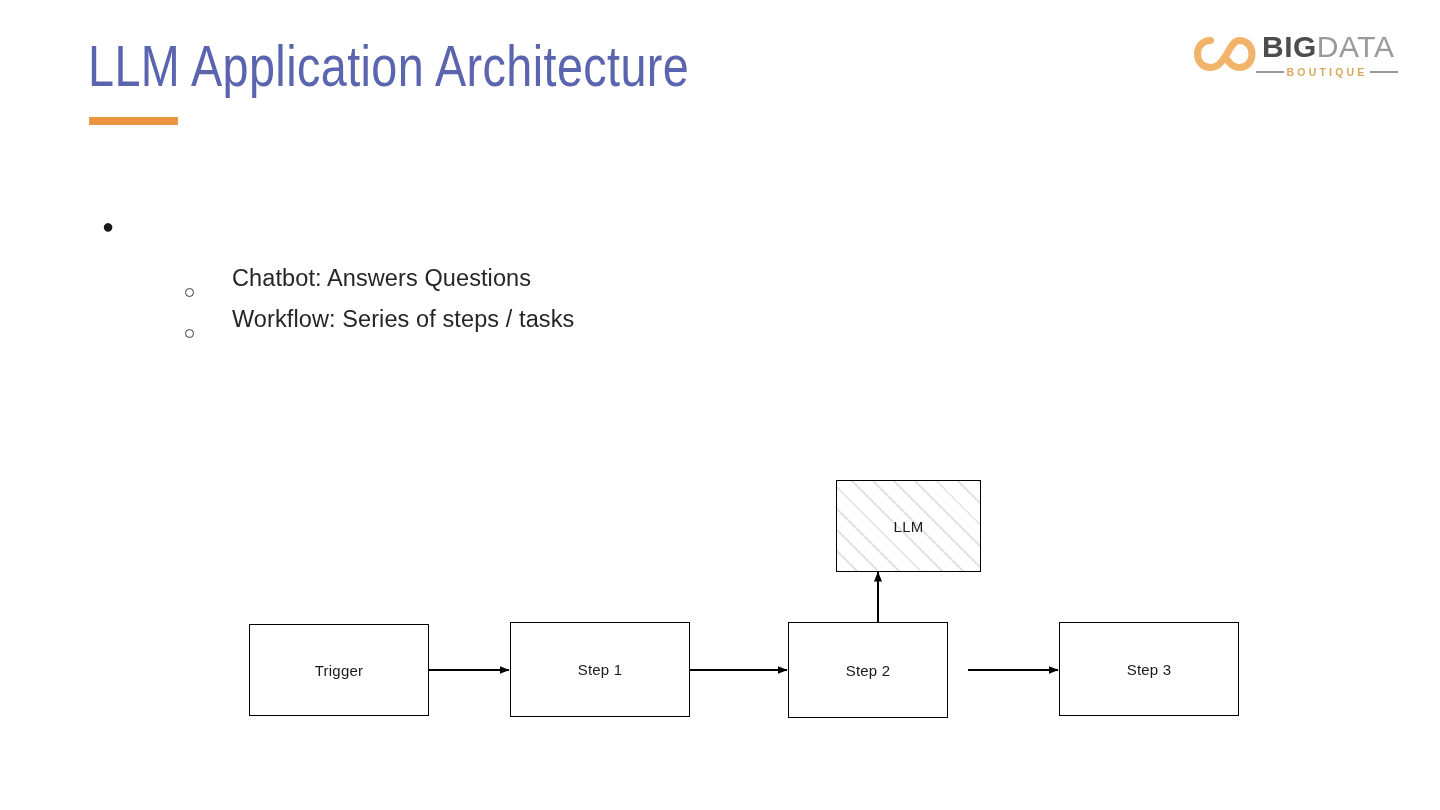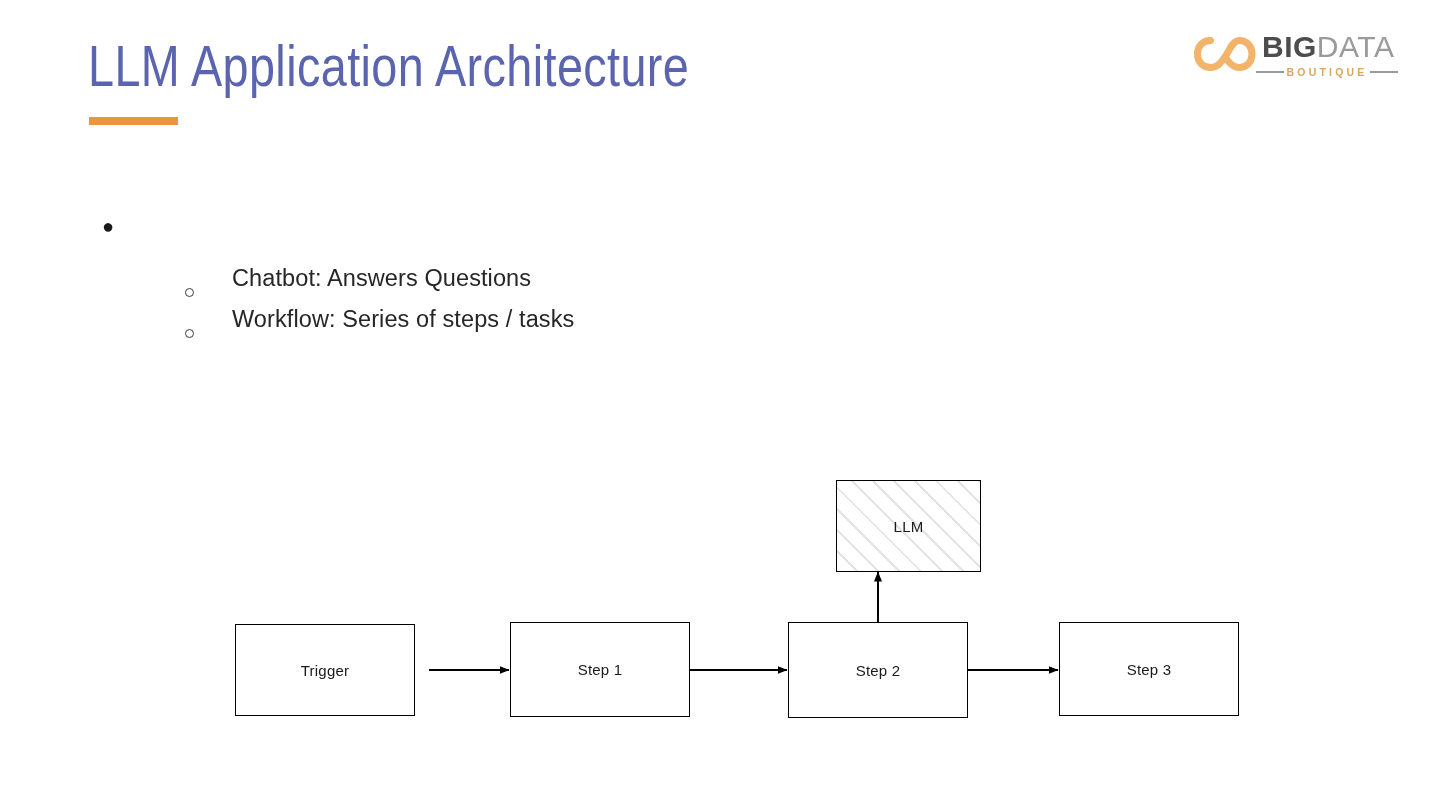--- a/index.html
+++ b/index.html
@@ -180,23 +180,23 @@
     border: 1.6px solid #000000;
     background: #ffffff;
     display: flex;
     align-items: center;
     justify-content: center;
     font-family: "Liberation Sans", sans-serif;
     font-size: 15px;
     color: #1a1a1a;
     letter-spacing: 0.2px;
   }
-  #box-trigger { left: 235px; top: 624px; width: 180px; height: 92px; }
+  #box-trigger { left: 249px; top: 624px; width: 180px; height: 92px; }
   #box-step1   { left: 510px; top: 622px; width: 180px; height: 95px; }
-  #box-step2   { left: 788px; top: 622px; width: 180px; height: 96px; }
+  #box-step2   { left: 788px; top: 622px; width: 160px; height: 96px; }
   #box-step3   { left: 1059px; top: 622px; width: 180px; height: 94px; }
   #box-llm {
     left: 789px; top: 480px; width: 145px; height: 92px;
     background-color: #ffffff;
     background-image: repeating-linear-gradient(
         45deg,
         #ffffff 0px,
         #ffffff 13px,
         #e3e3e3 13px,
         #e3e3e3 15px);

